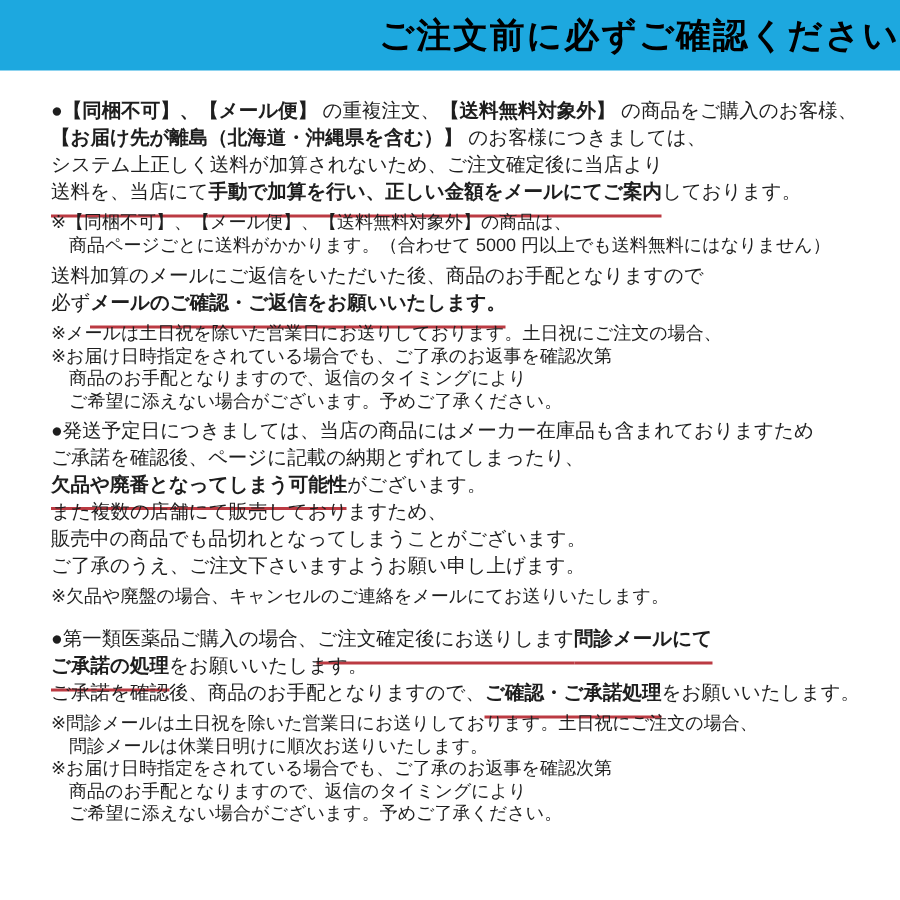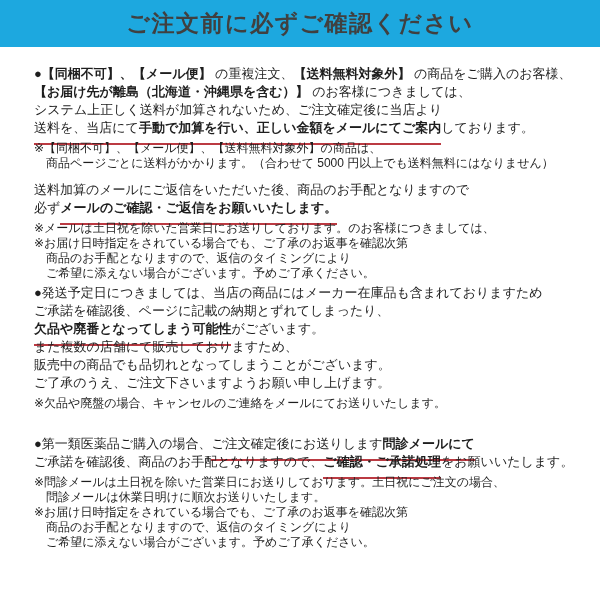--- a/index.html
+++ b/index.html
@@ -12,23 +12,23 @@
   body {
     width: 600px; height: 600px;
     background: #ffffff;
     color: var(--text);
     font-family: "Liberation Sans", "DejaVu Sans", sans-serif;
     overflow: hidden;
   }
   .panel { width: 600px; height: 600px; background: #fff; }
   .header {
     background: var(--accent);
-    color: #404040;
+    color: #000000;
     height: 47px;
-    display: flex; align-items: center; justify-content: center;
+    display: flex; align-items: center; justify-content: flex-end;
     font-weight: bold;
     font-size: 23px;
     letter-spacing: 1.5px;
   }
   .notice-body {
     padding: 16px 10px 0 34px;
     overflow: hidden;
   }
   .section { margin: 0; }
   .line {
@@ -57,39 +57,40 @@
   </div>
   <div class="notice-body">
       <div class="section" style="margin-top: 2px;">
         <div class="line"><span class="b">●【同梱不可】、【メール便】</span><span class=""> の重複注文、</span><span class="b">【送料無料対象外】</span><span class=""> の商品をご購入のお客様、</span></div>
         <div class="line"><span class="b">【お届け先が離島（北海道・沖縄県を含む）】</span><span class=""> のお客様につきましては、</span></div>
         <div class="line"><span class="">システム上正しく送料が加算されないため、ご注文確定後に当店より</span></div>
         <div class="line"><span class=" u">送料を、当店にて</span><span class="b u">手動で加算を行い、正しい金額をメールにてご案内</span><span class="">しております。</span></div>
         <div class="line small gap"><span class="">※【同梱不可】、【メール便】、【送料無料対象外】の商品は、</span></div>
         <div class="line small indent"><span class="">商品ページごとに送料がかかります。（合わせて 5000 円以上でも送料無料にはなりません）</span></div>
       </div>
-      <div class="section" style="margin-top: 10px;">
+      <div class="section" style="margin-top: 4px;">
         <div class="line"><span class="">送料加算のメールにご返信をいただいた後、商品のお手配となりますので</span></div>
         <div class="line"><span class="">必ず</span><span class="b u">メールのご確認・ご返信をお願いいたします。</span></div>
-        <div class="line small gap"><span class="">※メールは土日祝を除いた営業日にお送りしております。のお客様につきましては、</span></div>
+        <div class="line small gap"><span class="">※メールは土日祝を除いた営業日にお送りしております。土日祝にご注文の場合、</span></div>
         <div class="line small"><span class="">※お届け日時指定をされている場合でも、ご了承のお返事を確認次第</span></div>
         <div class="line small indent"><span class="">商品のお手配となりますので、返信のタイミングにより</span></div>
         <div class="line small indent"><span class="">ご希望に添えない場合がございます。予めご了承ください。</span></div>
       </div>
       <div class="section" style="margin-top: 3px;">
         <div class="line"><span class="">●発送予定日につきましては、当店の商品にはメーカー在庫品も含まれておりますため</span></div>
         <div class="line"><span class="">ご承諾を確認後、ページに記載の納期とずれてしまったり、</span></div>
         <div class="line"><span class="b u">欠品や廃番となってしまう可能性</span><span class="">がございます。</span></div>
         <div class="line"><span class="">また複数の店舗にて販売しておりますため、</span></div>
         <div class="line"><span class="">販売中の商品でも品切れとなってしまうことがございます。</span></div>
         <div class="line"><span class="">ご了承のうえ、ご注文下さいますようお願い申し上げます。</span></div>
         <div class="line small gap"><span class="">※欠品や廃盤の場合、キャンセルのご連絡をメールにてお送りいたします。</span></div>
       </div>
-      <div class="section" style="margin-top: 24px;">
+      <div class="section" style="margin-top: 12px;">
         <div class="line"><span class="">●第一類医薬品ご購入の場合、</span><span class=" u">ご注文確定後にお送りします</span><span class="b u">問診メールにて</span></div>
+        <div class="line"><span class="b u">ご承諾の処理</span><span class="">をお願いいたします。</span></div>
         <div class="line"><span class="">ご承諾を確認後、商品のお手配となりますので、</span><span class="b u">ご確認・ご承諾処理</span><span class="">をお願いいたします。</span></div>
         <div class="line small gap"><span class="">※問診メールは土日祝を除いた営業日にお送りしております。土日祝にご注文の場合、</span></div>
         <div class="line small indent"><span class="">問診メールは休業日明けに順次お送りいたします。</span></div>
         <div class="line small"><span class="">※お届け日時指定をされている場合でも、ご了承のお返事を確認次第</span></div>
         <div class="line small indent"><span class="">商品のお手配となりますので、返信のタイミングにより</span></div>
         <div class="line small indent"><span class="">ご希望に添えない場合がございます。予めご了承ください。</span></div>
       </div>
     </div>
 </div>
 

